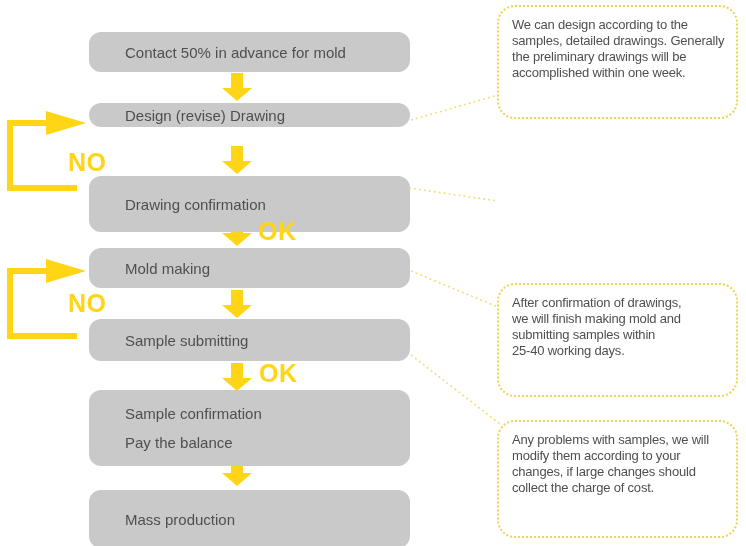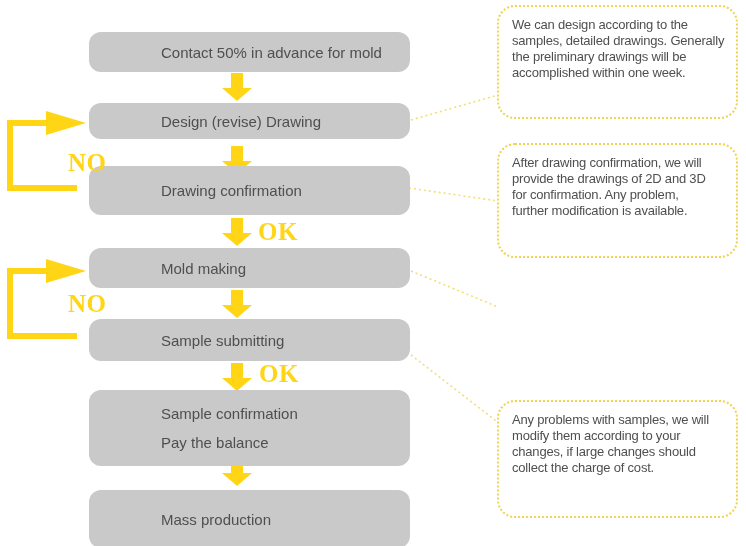--- a/index.html
+++ b/index.html
@@ -20,33 +20,33 @@
   .flow-arrow{fill:var(--accent-yellow);}
   .loop-line{stroke:var(--accent-yellow);stroke-width:6;fill:none;}
   .loop-head{fill:var(--accent-yellow);}
   .connector{stroke:var(--connector-yellow);stroke-width:1.6;stroke-dasharray:2 3;fill:none;}
   .box{
     position:absolute;left:89px;width:321px;background:var(--box-bg);
     border-radius:12px;display:flex;flex-direction:column;justify-content:center;
   }
   .box-label{
     color:var(--box-text);font-size:15px;line-height:29px;
-    padding-left:72px;white-space:pre-line;
+    padding-left:36px;white-space:pre-line;
   }
   .note{
     position:absolute;left:497px;width:241px;border:2px dotted var(--note-border);
     border-radius:18px;box-sizing:border-box;background:var(--page-bg);
   }
   .note-text{
     color:var(--note-text);font-size:13px;line-height:16px;
     padding:10px 2px 0 13px;white-space:pre-line;letter-spacing:-0.2px;
   }
   .decision{
     position:absolute;color:var(--accent-yellow);font-weight:bold;
-    font-size:25px;line-height:1;letter-spacing:0.5px;font-family:Liberation Serif, serif;
+    font-size:25px;line-height:1;letter-spacing:0.5px;
   }
 </style>
 </head>
 <body>
 
 <div class="canvas">
 
   <svg class="graphics" width="746" height="546" viewBox="0 0 746 546">
     <defs>
       <path id="down-arrow" d="M -6 0 H 6 V 15 H 15 L 0 28 L -15 15 H -6 Z"></path>
@@ -67,24 +67,24 @@
 
     <line class="connector" x1="411" y1="120" x2="498" y2="95"></line>
     <line class="connector" x1="409" y1="188" x2="498" y2="201"></line>
     <line class="connector" x1="411" y1="271" x2="498" y2="307"></line>
     <line class="connector" x1="411" y1="355" x2="500" y2="424"></line>
   </svg>
 
   <div class="box" style="top:32px;height:40px">
     <div class="box-label">Contact 50% in advance for mold</div>
   </div>
-  <div class="box" style="top:103px;height:36px">
+  <div class="box" style="top:103px;height:24px">
     <div class="box-label">Design (revise) Drawing</div>
   </div>
-  <div class="box" style="top:166px;height:49px">
+  <div class="box" style="top:176px;height:56px">
     <div class="box-label">Drawing confirmation</div>
   </div>
   <div class="box" style="top:319px;height:42px">
     <div class="box-label">Sample submitting</div>
   </div>
   <div class="box" style="top:248px;height:40px">
     <div class="box-label">Mold making</div>
   </div>
   <div class="box" style="top:390px;height:76px">
     <div class="box-label">Sample confirmation
@@ -98,26 +98,26 @@
   <span class="decision" style="left:258px;top:219px">OK</span>
   <span class="decision" style="left:68px;top:291px">NO</span>
   <span class="decision" style="left:259px;top:361px">OK</span>
 
   <div class="note" style="top:5px;height:114px">
     <div class="note-text">We can design according to the
 samples, detailed drawings. Generally
 the preliminary drawings will be
 accomplished within one week.</div>
   </div>
-  <div class="note" style="top:143px;height:115px">
-    <div class="note-text">After drawing confirmation, we will
-provide the drawings of 2D and 3D
-for confirmation. Any problem,
-further modification is available.</div>
+  <div class="note" style="top:283px;height:114px">
+    <div class="note-text">After confirmation of drawings,
+we will finish making mold and
+submitting samples within
+25-40 working days.</div>
   </div>
-  <div class="note" style="top:400px;height:118px">
+  <div class="note" style="top:420px;height:118px">
     <div class="note-text">Any problems with samples, we will
 modify them according to your
 changes, if large changes should
 collect the charge of cost.</div>
   </div>
 
 </div>
 
 </body></html>

